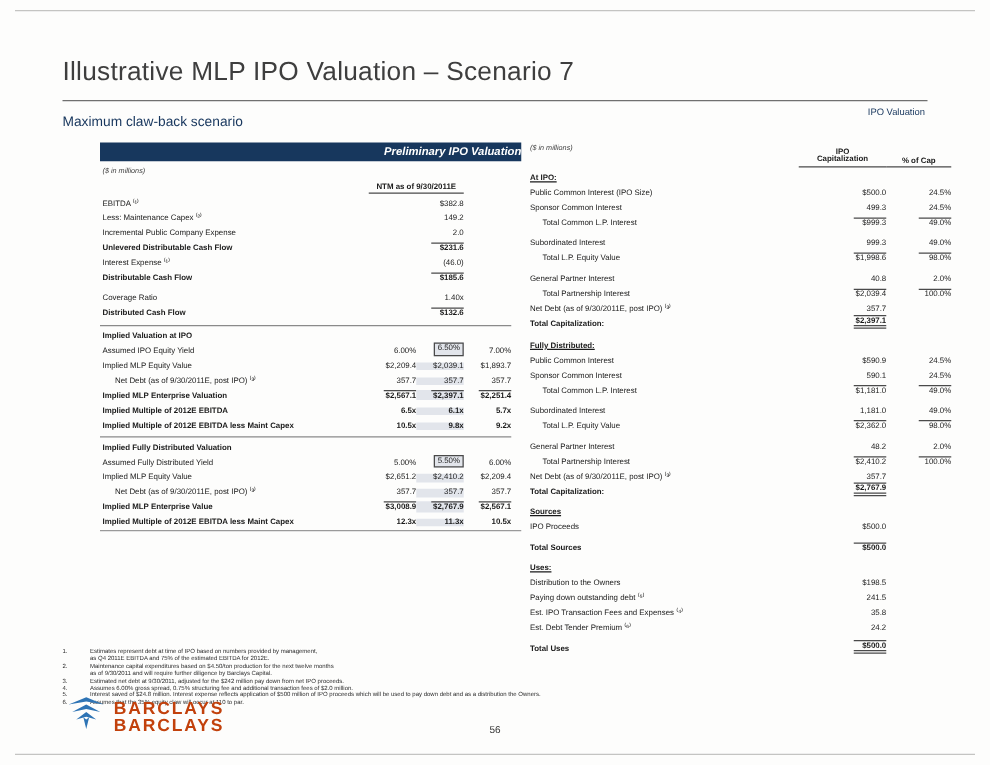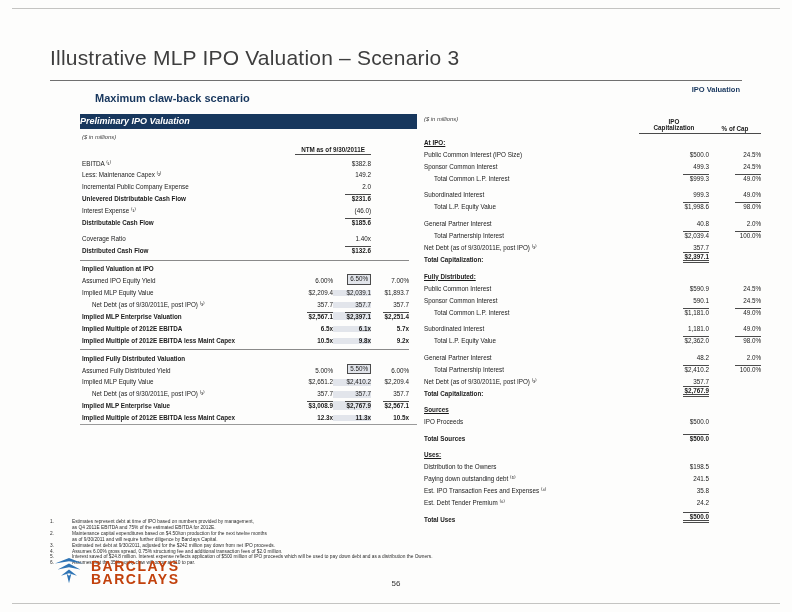--- a/index.html
+++ b/index.html
@@ -7,28 +7,28 @@
     width:792px;height:612px;position:relative;overflow:hidden;
     background:#fdfdfc;color:#1a1a1a;
     font-family:"Liberation Sans", sans-serif;
   }
   .hairline{position:absolute;left:12px;right:12px;height:1px;background:#c4c4c2;}
   #hairline-top{top:8px;}
   #hairline-bottom{top:603px;}
 
   #slide-title{position:absolute;left:50px;top:46px;font-size:21px;color:#3e3e3e;letter-spacing:0.2px;}
   #title-rule{position:absolute;left:50px;top:80px;width:692px;height:1px;background:#707070;}
-  #section-tag{position:absolute;right:52px;top:85px;font-size:7.5px;font-weight:bold;color:#17365d;}
-  #subtitle{position:absolute;left:50px;top:92px;font-size:11px;font-weight:bold;color:#17365d;margin-left:45px;}
+  #section-tag{position:absolute;right:52px;top:85px;font-size:7.5px;font-weight:normal;color:#17365d;}
+  #subtitle{position:absolute;left:50px;top:92px;font-size:11px;font-weight:normal;color:#17365d;}
 
   .panels{position:absolute;left:80px;top:114px;width:687px;display:flex;gap:5px;align-items:flex-start;}
   .panel.left{width:337px;}
   .panel.right{width:345px;}
   .panel-header{height:15px;line-height:15px;background:#17375d;color:#ffffff;
-    font-weight:bold;font-style:italic;font-size:9px;text-align:left;}
+    font-weight:bold;font-style:italic;font-size:9px;text-align:right;}
 
   .tbl{font-size:6.3px;line-height:1;padding:2px 0;}
   .left .tbl{border-bottom:1px solid #9a9a9a;padding-right:8px;}
   .right .tbl{padding-right:6px;}
 
   .trow{display:flex;align-items:flex-end;min-height:10.9px;padding-bottom:1px;}
   .right .trow{min-height:11px;}
   .lbl{flex:1;padding-left:2px;}
   .c{text-align:right;}
   .left .c{width:38px;}
@@ -65,21 +65,21 @@
 
   #brand{position:absolute;left:54px;top:556px;display:flex;align-items:center;gap:7px;}
   #brand-text{color:#c2410c;font-weight:bold;font-size:14px;line-height:13.5px;letter-spacing:1.5px;}
   #page-number{position:absolute;left:0;right:0;top:579px;text-align:center;font-size:8px;color:#333333;}
 </style>
 </head>
 <body>
 
 <div class="hairline" id="hairline-top"></div>
 
-<div id="slide-title">Illustrative MLP IPO Valuation – Scenario 3</div>
+<div id="slide-title">Illustrative MLP IPO Valuation – Scenario 7</div>
 <div id="title-rule"></div>
 <div id="section-tag">IPO Valuation</div>
 <div id="subtitle">Maximum claw-back scenario</div>
 
 <div class="panels">
 
   <div class="panel left">
     <div class="panel-header">Preliminary IPO Valuation</div>
     <div class="tbl">
       <div class="trow units-row">

